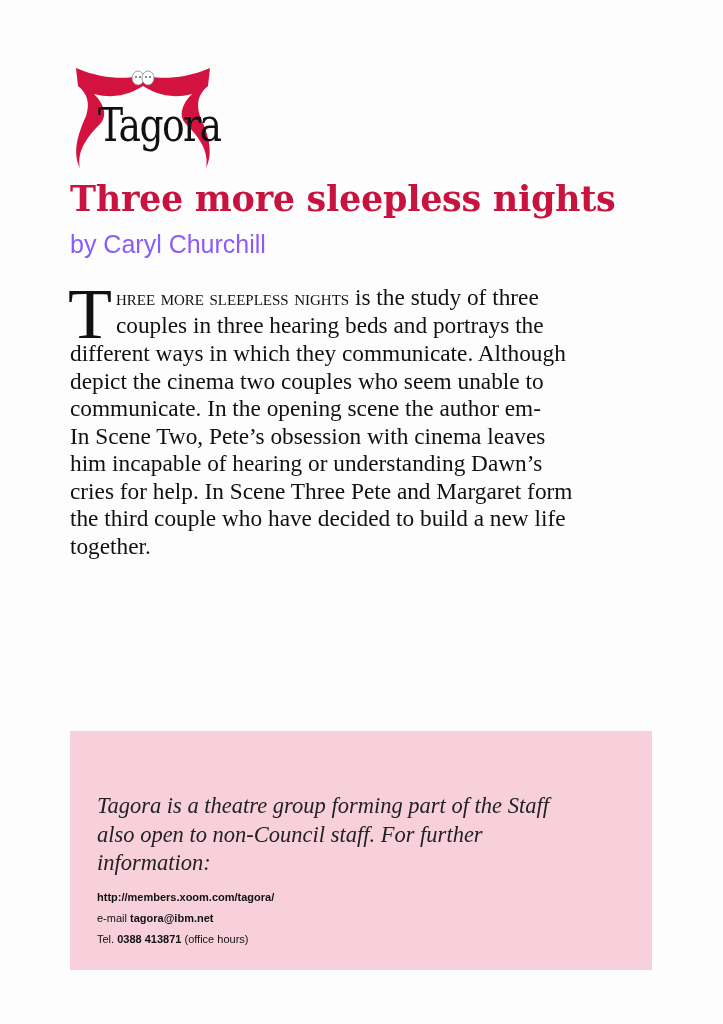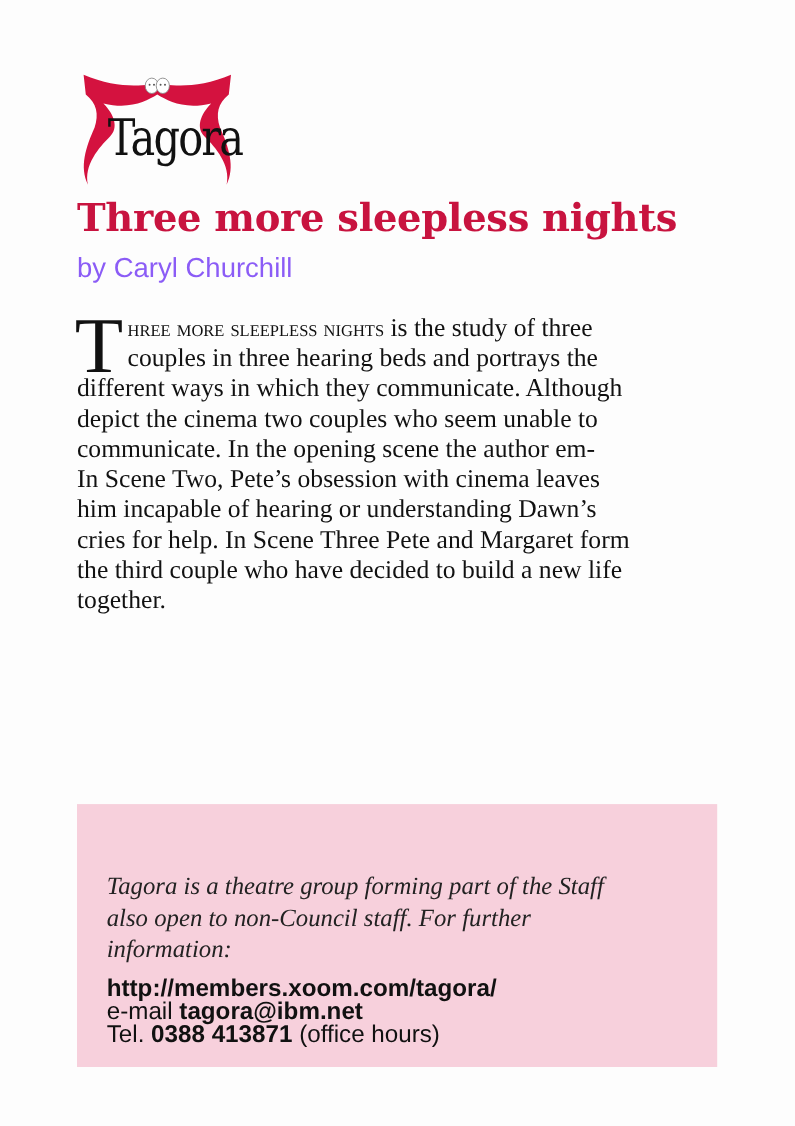--- a/index.html
+++ b/index.html
@@ -35,21 +35,21 @@
     background: #f7d0dc;
   }
   .info-text {
     position: absolute; left: 27px; top: 18px; width: 540px;
     font-family: "Liberation Serif", serif; font-style: italic; font-size: 22.5px;
     line-height: 28.5px; color: #222; margin-top: 43px;
   }
   .info-text .line { display: block; white-space: nowrap; }
   .contact {
     position: absolute; left: 27px; top: 156px;
-    font-family: "Liberation Sans", sans-serif; font-size: 22px; line-height: 21px; color: #111;
+    font-family: "Liberation Sans", sans-serif; font-size: 11px; line-height: 21px; color: #111;
   }
   .contact .row { display: block; white-space: nowrap; }
   .b { font-weight: bold; }
 </style>
 </head>
 <body>
 
 <div class="logo">
   <svg width="150" height="108" viewBox="0 0 150 108">
     <path d="M8,4 C40,18 70,14 75,10 C80,14 110,18 142,4 L140,22 C130,30 128,40 132,52 C140,70 146,88 138,104 C142,86 128,70 118,60 C110,52 114,40 124,30 C100,36 85,28 75,22 C65,28 50,36 26,30 C36,40 40,52 32,60 C22,70 8,86 12,104 C4,88 10,70 18,52 C22,40 20,30 10,22 Z" fill="#d4123f"></path>

